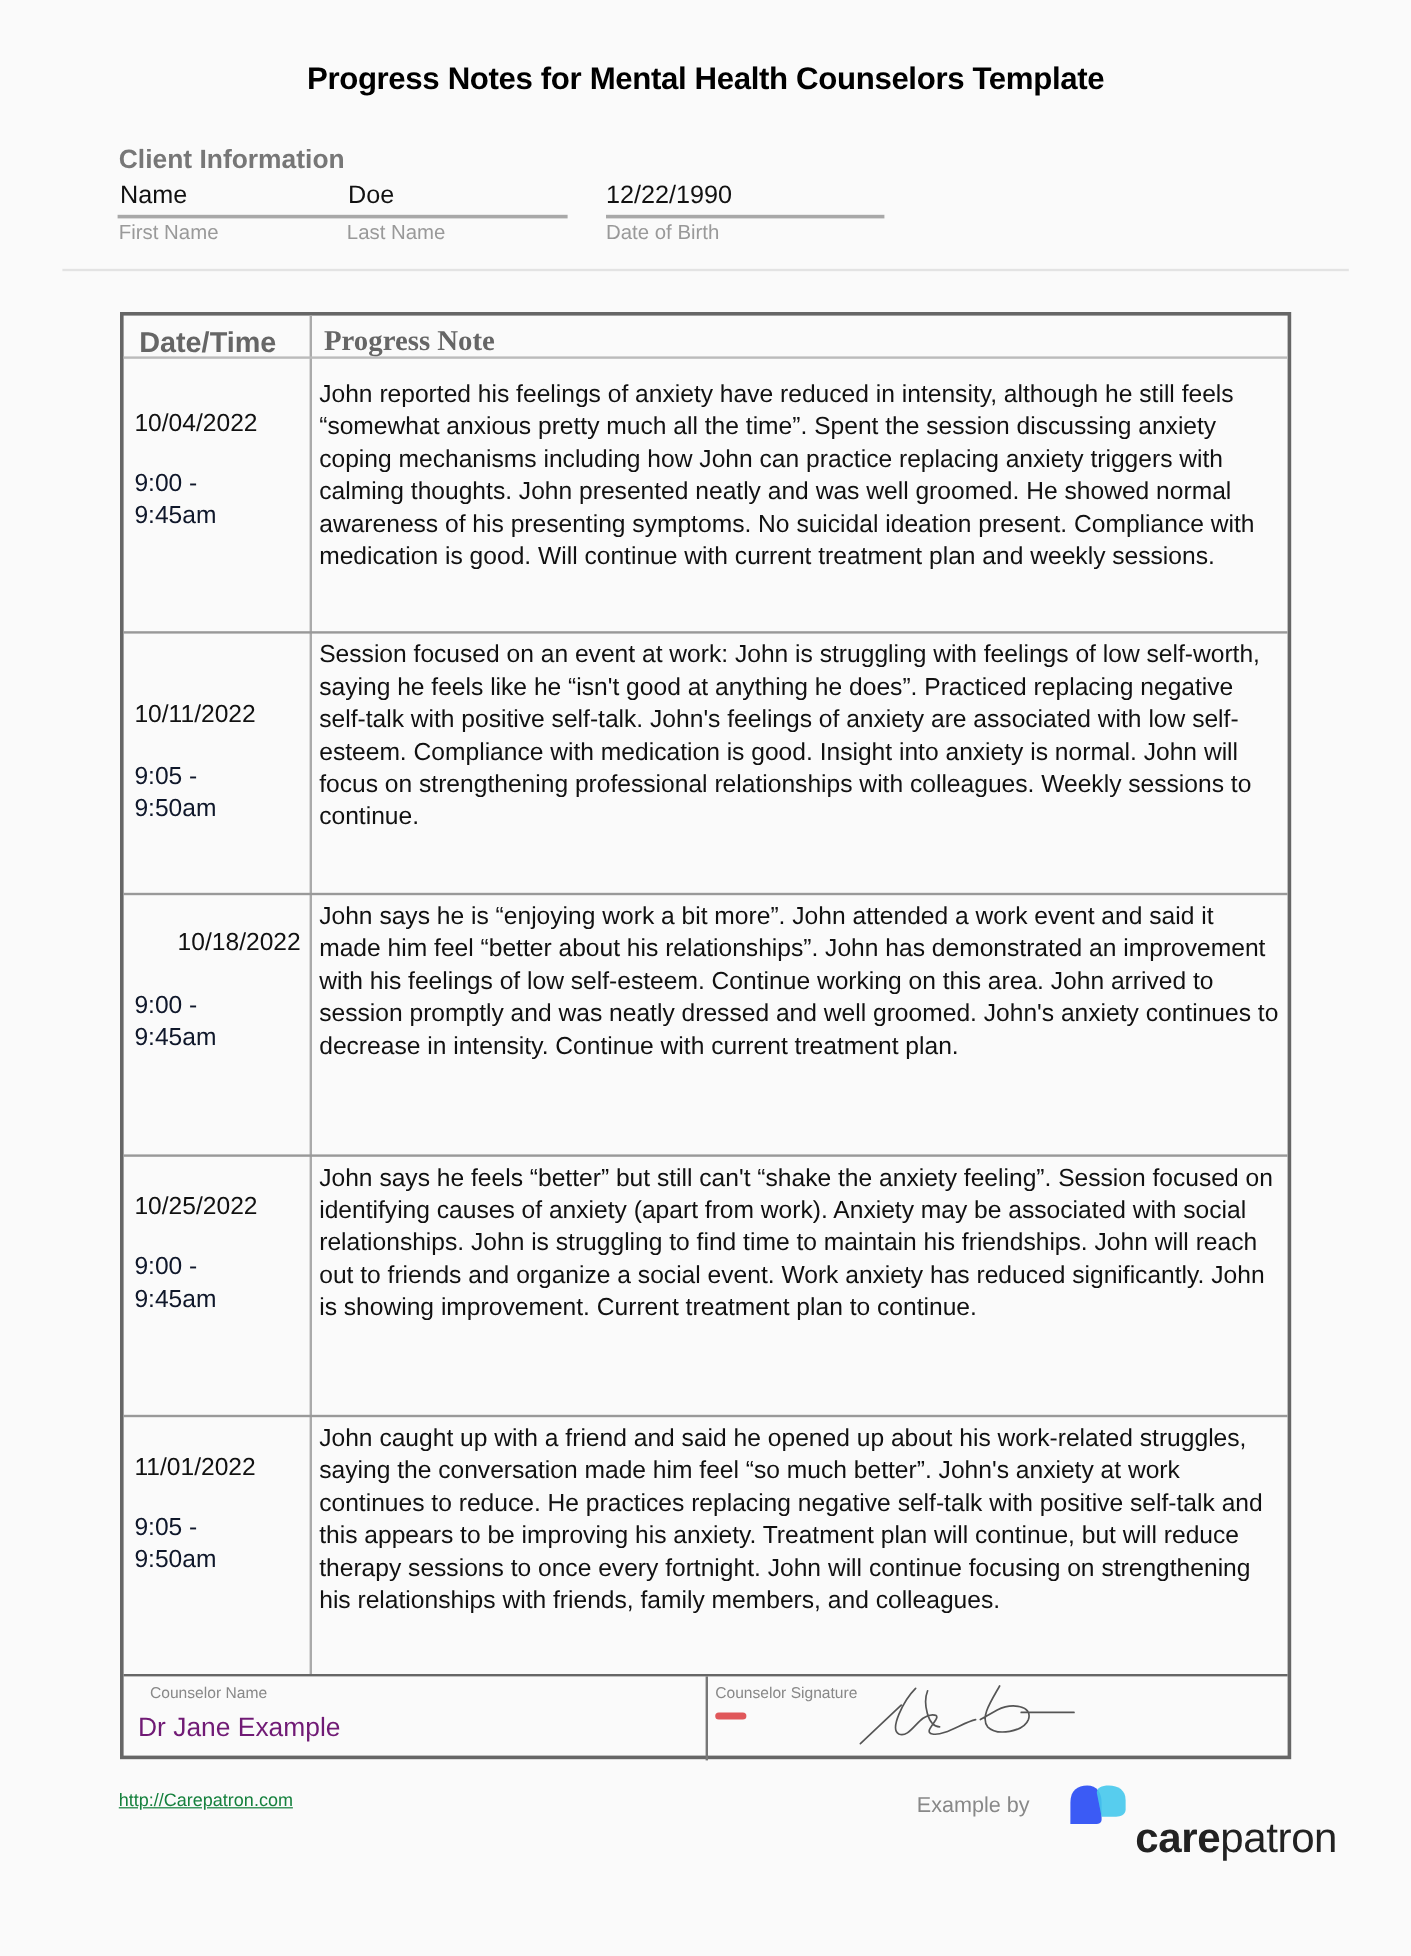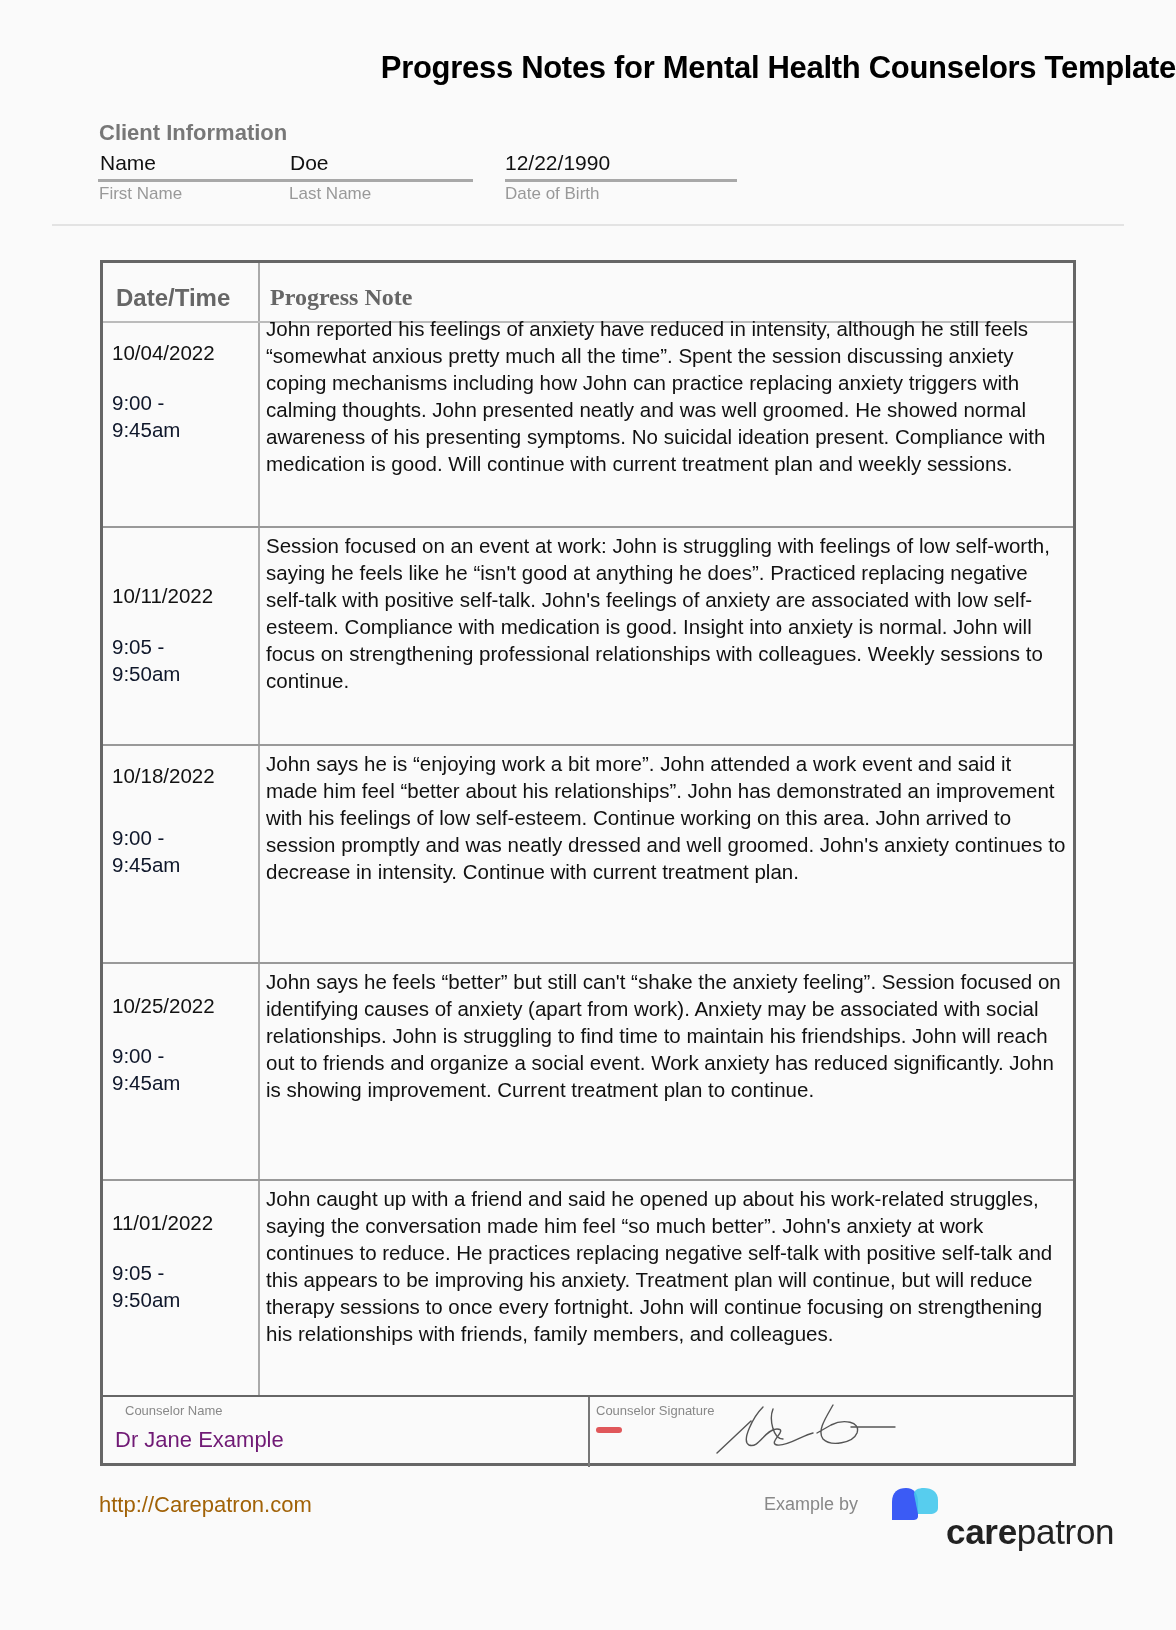--- a/index.html
+++ b/index.html
@@ -1,39 +1,39 @@
 <!DOCTYPE html>
 <html><head>
 <meta charset="utf-8">
 <style>
   html, body { margin:0; padding:0; }
   body { width:1176px; height:1630px; background:#fafafa; position:relative; font-family:"Liberation Sans", sans-serif; color:#111; overflow:hidden; }
-  .title { position:absolute; top:50px; left:0; width:1176px; text-align:right; font-size:31px; font-weight:bold; letter-spacing:-0.3px; color:#000; }
+  .title { position:absolute; top:50px; left:0; width:1176px; text-align:center; font-size:26px; font-weight:bold; letter-spacing:-0.3px; color:#000; }
   .ci-heading { position:absolute; top:120px; left:99px; font-size:22px; font-weight:bold; color:#777; }
   .field { position:absolute; font-size:21px; color:#111; }
   .field-line { position:absolute; height:3px; background:#a8a8a8; }
   .field-label { position:absolute; font-size:17px; color:#999; }
   .hr { position:absolute; top:224px; left:52px; width:1072px; height:2px; background:#e3e3e3; }
 
   .table { position:absolute; left:100px; top:260px; width:976px; height:1206px; border:3px solid #666; box-sizing:border-box; }
   .col-div { position:absolute; left:155px; top:0; width:2px; height:1132px; background:#aaa; }
-  .hdr { position:absolute; top:12px; left:0; right:0; height:48px; border-bottom:2px solid #bbb; box-sizing:border-box; }
+  .hdr { position:absolute; top:0; left:0; right:0; height:36px; border-bottom:2px solid #bbb; box-sizing:border-box; }
   .hdr-cell { position:absolute; top:9px; font-size:24px; font-weight:bold; color:#666; }
   .row { position:absolute; left:0; right:0; border-bottom:2px solid #999; box-sizing:border-box; }
   .date { position:absolute; left:9px; font-size:20.5px; color:#111; }
   .time { position:absolute; left:9px; font-size:20.5px; line-height:27px; color:#0f172a; white-space:pre-line; }
   .note { position:absolute; left:163px; right:6px; top:4px; font-size:20.5px; line-height:27px; color:#111; }
   .sig-row { position:absolute; left:0; right:0; top:1132px; height:68px; border-top:2px solid #666; }
   .sig-div { position:absolute; left:485px; top:0; width:2px; height:70px; background:#777; }
   .sig-label { position:absolute; top:6px; font-size:13px; color:#888; }
   .sig-name { position:absolute; left:12px; top:30px; font-size:22px; color:#701a75; }
   .red-mark { position:absolute; left:493px; top:30px; width:26px; height:6px; border-radius:3px; background:#e0575a; }
   .signature { position:absolute; left:610px; top:2px; }
 
-  .footer-link { position:absolute; left:99px; top:1492px; font-size:22px; color:#a16207; }
+  .footer-link { position:absolute; left:99px; top:1492px; font-size:15px; color:#15803d; text-decoration:underline; }
   .powered { position:absolute; left:764px; top:1494px; font-size:18px; color:#888; }
   .logo { position:absolute; left:888px; top:1486px; width:56px; height:34px; }
   .brand { position:absolute; left:946px; top:1488px; font-size:35px; color:#222; letter-spacing:-0.3px;margin-top:24px; }
   .brand b { font-weight:bold; }
 </style>
 </head>
 <body>
 
 <div class="title">Progress Notes for Mental Health Counselors Template</div>
 
@@ -66,21 +66,21 @@
   </div>
 
   <div class="row" style="top:265px; height:218px;">
     <div class="date" style="top:56px;">10/11/2022</div>
     <div class="time" style="top:105px;">9:05 -
 9:50am</div>
     <div class="note">Session focused on an event at work: John is struggling with feelings of low self-worth, saying he feels like he “isn't good at anything he does”. Practiced replacing negative self-talk with positive self-talk. John's feelings of anxiety are associated with low self-esteem. Compliance with medication is good. Insight into anxiety is normal. John will focus on strengthening professional relationships with colleagues. Weekly sessions to continue.</div>
   </div>
 
   <div class="row" style="top:483px; height:218px;">
-    <div class="date" style="top:18px;">10/18/2022</div>
+    <div class="date" style="top:28px;margin-left:36px;">10/18/2022</div>
     <div class="time" style="top:78px;">9:00 -
 9:45am</div>
     <div class="note">John says he is “enjoying work a bit more”. John attended a work event and said it made him feel “better about his relationships”. John has demonstrated an improvement with his feelings of low self-esteem. Continue working on this area. John arrived to session promptly and was neatly dressed and well groomed. John's anxiety continues to decrease in intensity. Continue with current treatment plan.</div>
   </div>
 
   <div class="row" style="top:701px; height:217px;">
     <div class="date" style="top:30px;">10/25/2022</div>
     <div class="time" style="top:78px;">9:00 -
 9:45am</div>
     <div class="note">John says he feels “better” but still can't “shake the anxiety feeling”. Session focused on identifying causes of anxiety (apart from work). Anxiety may be associated with social relationships. John is struggling to find time to maintain his friendships. John will reach out to friends and organize a social event. Work anxiety has reduced significantly. John is showing improvement. Current treatment plan to continue.</div>

